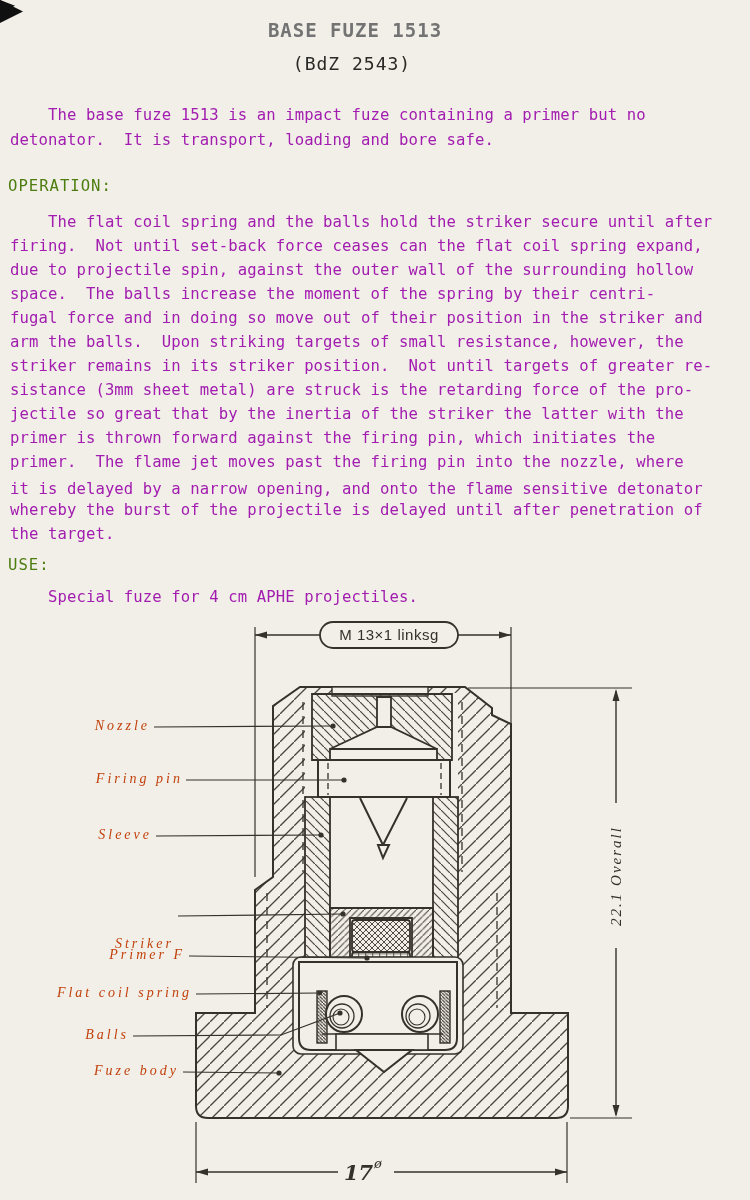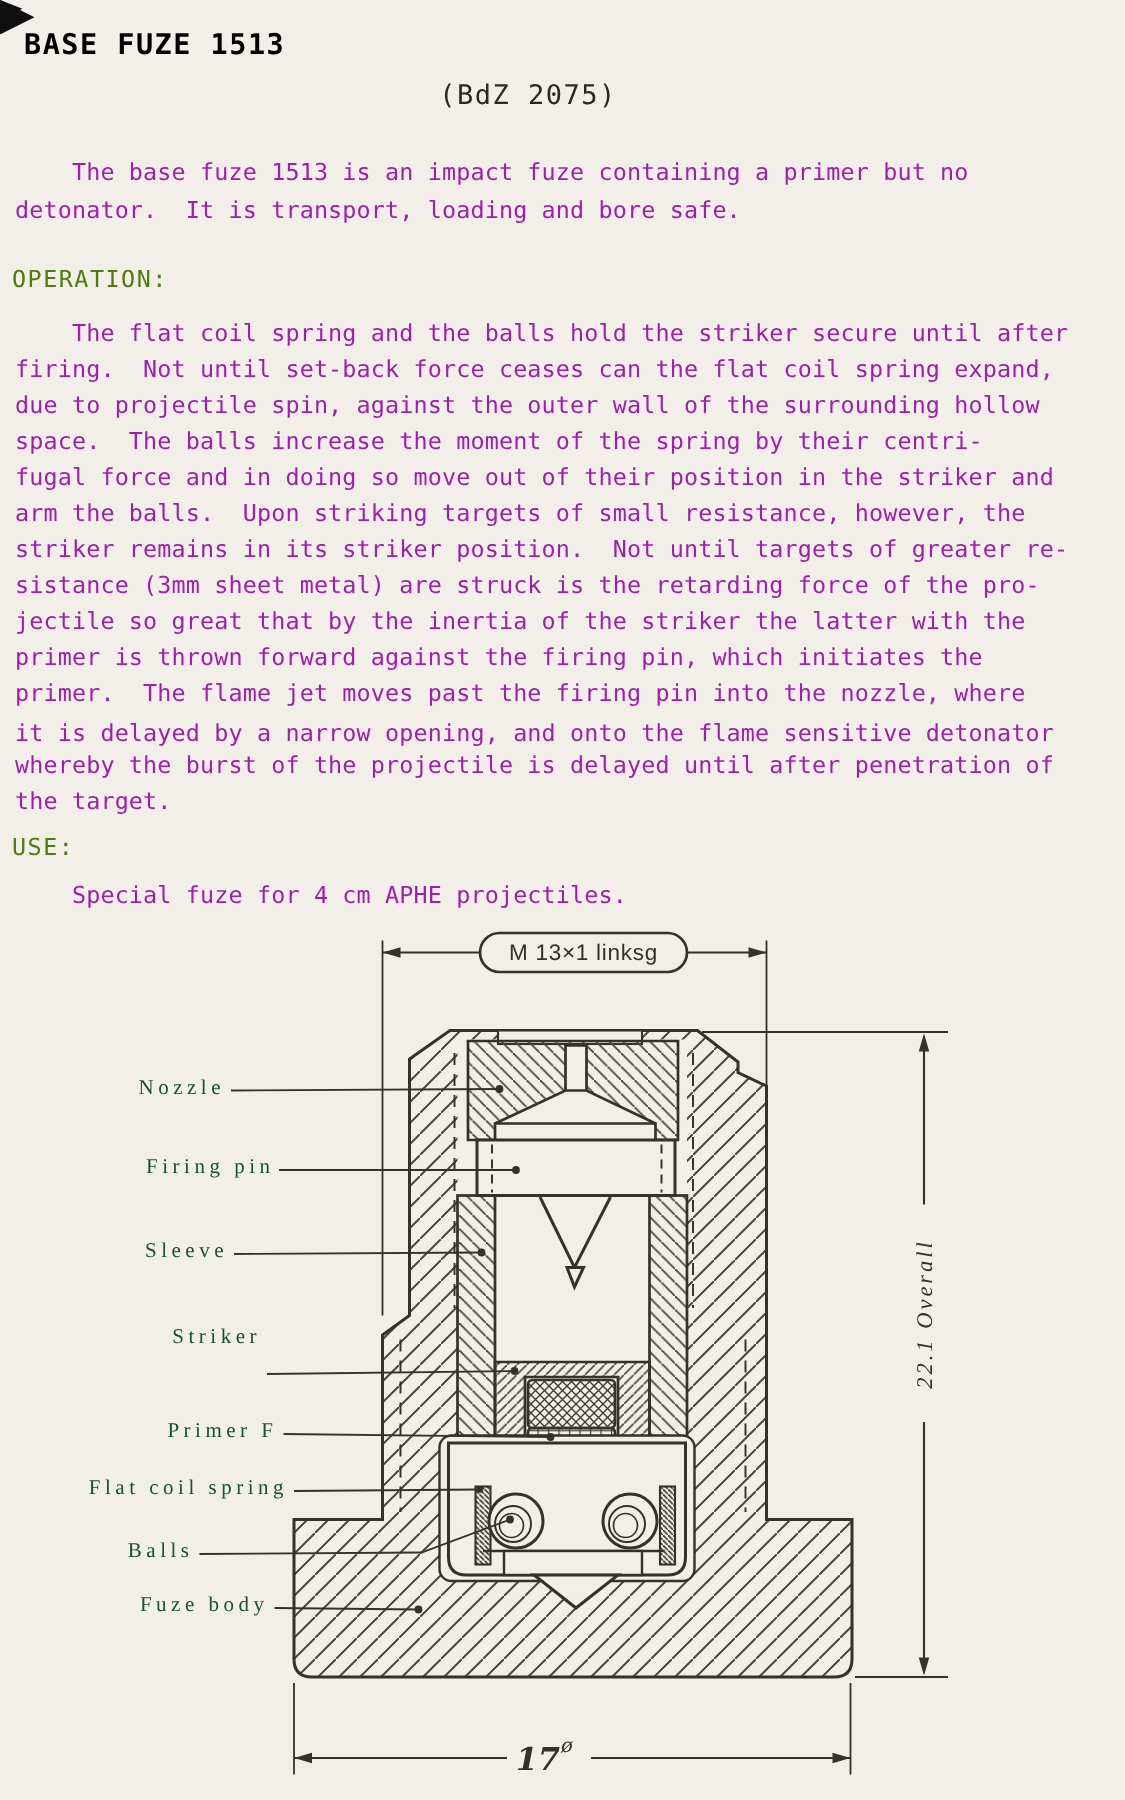--- a/index.html
+++ b/index.html
@@ -9,47 +9,47 @@
     font-family:"DejaVu Sans Mono", monospace;
     color:#2e2c28;
   }
   
   .artifact{position:absolute;background:#101010;}
   #art1{left:0;top:8;width:15px;height:13px;clip-path:polygon(0 0,100% 45%,0 100%);}
   #art2{left:0;top:32;width:23px;height:23px;clip-path:polygon(0 0,100% 50%,0 100%);}
 
   .line{position:absolute;left:10px;white-space:pre;
         font-size:15.6px;letter-spacing:0.1px;color:#a21caf;}
-  .h1{position:absolute;left:16px;width:704px;text-align:left;
-      font-weight:bold;font-size:19px;letter-spacing:1px;color:#000000;}
+  .h1{position:absolute;left:3px;width:704px;text-align:center;
+      font-weight:bold;font-size:19px;letter-spacing:1px;color:#737373;}
   .h2{position:absolute;left:0;width:704px;text-align:center;
       font-size:18px;letter-spacing:1px;color:#2b2926;}
   .heading{position:absolute;left:8px;font-size:15.6px;letter-spacing:1px;color:#4d7c0f;}
 
   .plabel{position:absolute;font-family:"Liberation Serif",serif;
-          font-size:14px;letter-spacing:3px;
-          color:#14532d;white-space:nowrap;}
+          font-style:italic;font-size:14px;letter-spacing:3px;
+          color:#c2410c;white-space:nowrap;}
   #svg-diagram{position:absolute;left:0;top:615px;}
 
   .dimtext{font-family:"Liberation Sans",sans-serif;font-size:15px;
            letter-spacing:0.5px;fill:#33312c;}
   .overall{font-family:"Liberation Serif",serif;font-style:italic;
            font-size:15px;letter-spacing:2px;fill:#33312c;}
   .num17{font-family:"DejaVu Serif",serif;font-style:italic;font-weight:600;
          font-size:21px;fill:#33312c;}
   .dia{font-family:"DejaVu Serif",serif;font-style:italic;font-size:13px;fill:#33312c;}
 </style>
 </head>
 <body>
 
 <div class="artifact" id="art1"></div>
 <div class="artifact" id="art2"></div>
 
 <div class="h1" style="top:19px">BASE FUZE 1513</div>
-<div class="h2" style="top:53px">(BdZ 2075)</div>
+<div class="h2" style="top:53px">(BdZ 2543)</div>
 
 <div class="line" style="top:106px">    The base fuze 1513 is an impact fuze containing a primer but no</div>
 <div class="line" style="top:131px">detonator.  It is transport, loading and bore safe.</div>
 
 <div class="heading" style="top:177px">OPERATION:</div>
 <div class="line" style="top:213px">    The flat coil spring and the balls hold the striker secure until after</div>
 <div class="line" style="top:237px">firing.  Not until set-back force ceases can the flat coil spring expand,</div>
 <div class="line" style="top:261px">due to projectile spin, against the outer wall of the surrounding hollow</div>
 <div class="line" style="top:285px">space.  The balls increase the moment of the spring by their centri-</div>
 <div class="line" style="top:309px">fugal force and in doing so move out of their position in the striker and</div>
@@ -62,21 +62,21 @@
 <div class="line" style="top:480px">it is delayed by a narrow opening, and onto the flame sensitive detonator</div>
 <div class="line" style="top:501px">whereby the burst of the projectile is delayed until after penetration of</div>
 <div class="line" style="top:525px">the target.</div>
 
 <div class="heading" style="top:556px">USE:</div>
 <div class="line" style="top:588px">    Special fuze for 4 cm APHE projectiles.</div>
 
 <div class="plabel" style="right:600px;top:718px">Nozzle</div>
 <div class="plabel" style="right:567px;top:771px">Firing pin</div>
 <div class="plabel" style="right:598px;top:827px">Sleeve</div>
-<div class="plabel" style="right:576px;top:884px">Striker</div>
+<div class="plabel" style="right:576px;top:936px">Striker</div>
 <div class="plabel" style="right:565px;top:947px">Primer F</div>
 <div class="plabel" style="right:558px;top:985px">Flat coil spring</div>
 <div class="plabel" style="right:621px;top:1027px">Balls</div>
 <div class="plabel" style="right:571px;top:1063px">Fuze body</div>
 
 <svg id="svg-diagram" width="750" height="585" viewBox="0 615 750 585">
   <defs>
     <pattern id="hBody" patternUnits="userSpaceOnUse" width="14" height="14">
       <path d="M-2,16 L16,-2" stroke="#4a453d" stroke-width="1.3" fill="none"></path>
     </pattern>

